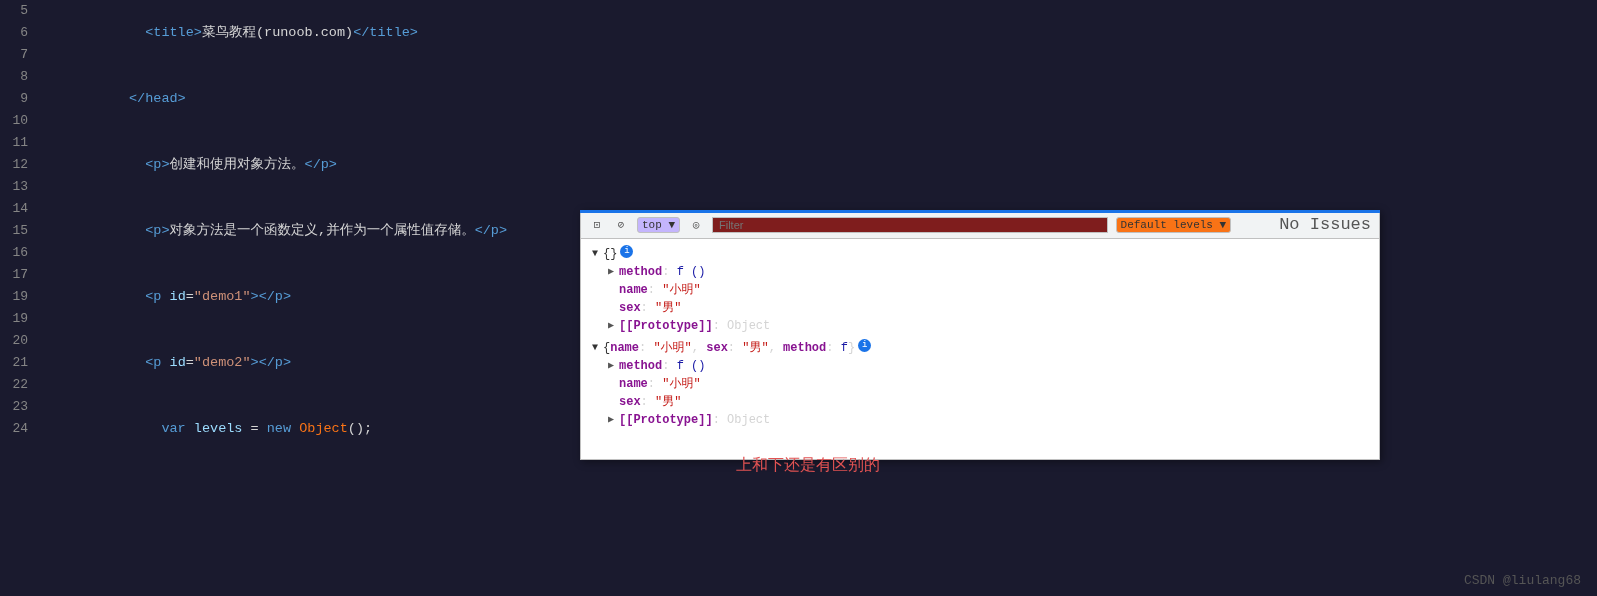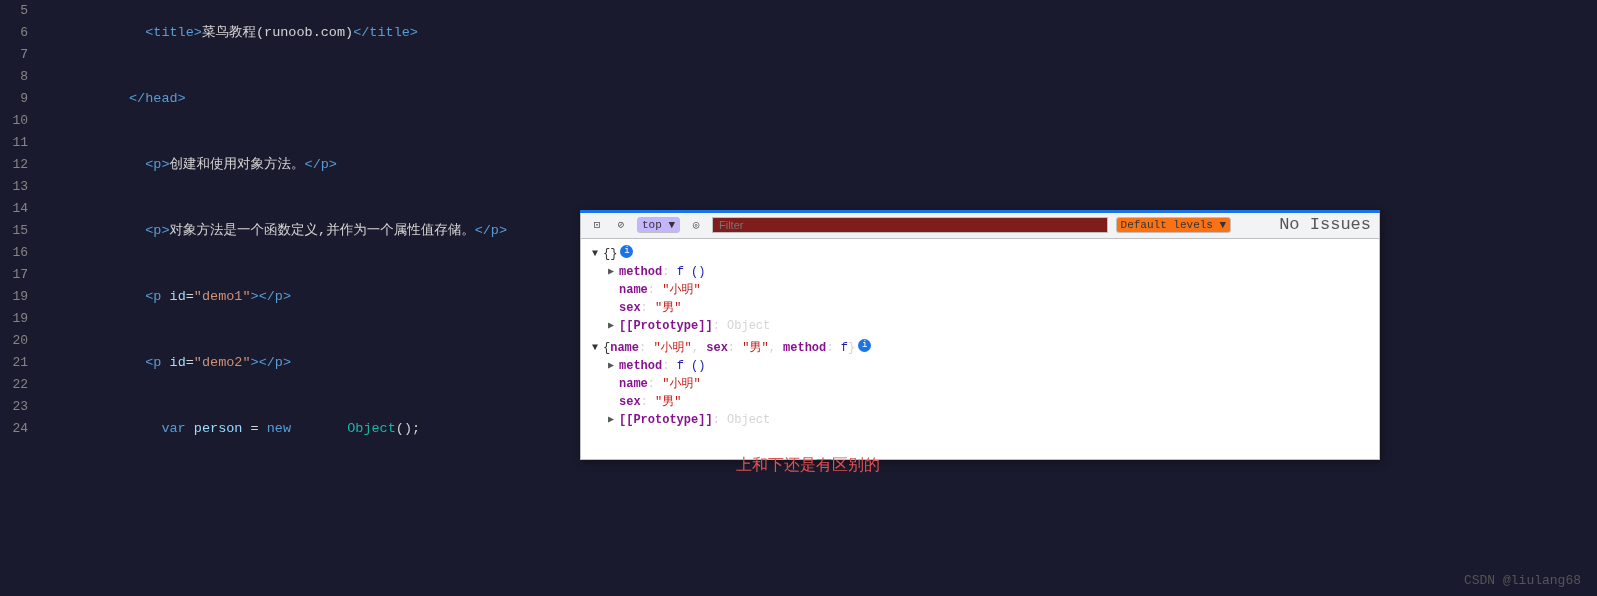--- a/index.html
+++ b/index.html
@@ -60,21 +60,21 @@
       line-height: 22px;
       white-space: pre;
       font-size: 13.5px;
     }
 
     
     .tag { color: #569cd6; }
     .attr { color: #9cdcfe; }
     .string { color: #ce9178; }
     .var-kw { color: #569cd6; }
-    .func-name { color: #14b8a6; margin-left: 48px; }
+    .func-name { color: #f97316; }
     .text-white { color: #d4d4d4; }
     .text-light-blue { color: #9cdcfe; }
 
     
     .line-highlight {
       position: relative;
     }
 
     
     .devtools-panel {
@@ -277,21 +277,21 @@
       <span class="code-line">
         &nbsp;&nbsp;&nbsp;&nbsp;<span class="tag">&lt;p </span><span class="attr">id</span><span class="text-white">=</span><span class="string">"demo1"</span><span class="tag">&gt;&lt;/p&gt;</span>
       </span>
 
       <span class="code-line">
         &nbsp;&nbsp;&nbsp;&nbsp;<span class="tag">&lt;p </span><span class="attr">id</span><span class="text-white">=</span><span class="string">"demo2"</span><span class="tag">&gt;&lt;/p&gt;</span>
       </span>
 
 
       <span class="code-line">
-        &nbsp;&nbsp;&nbsp;&nbsp;&nbsp;&nbsp;<span class="var-kw">var</span> <span class="text-light-blue">person</span> <span class="text-white">= </span><span class="var-kw">new</span> <span class="func-name">Object</span><span class="text-white">();</span>
+        &nbsp;&nbsp;&nbsp;&nbsp;&nbsp;&nbsp;<span class="var-kw">var</span> <span class="text-light-blue">levels</span> <span class="text-white">= </span><span class="var-kw">new</span> <span class="func-name">Object</span><span class="text-white">();</span>
       </span>
 
       <span class="code-line line-highlight">
         &nbsp;&nbsp;&nbsp;&nbsp;&nbsp;&nbsp;
       </span>
 
     </div>
   </div>
 </div>
 

